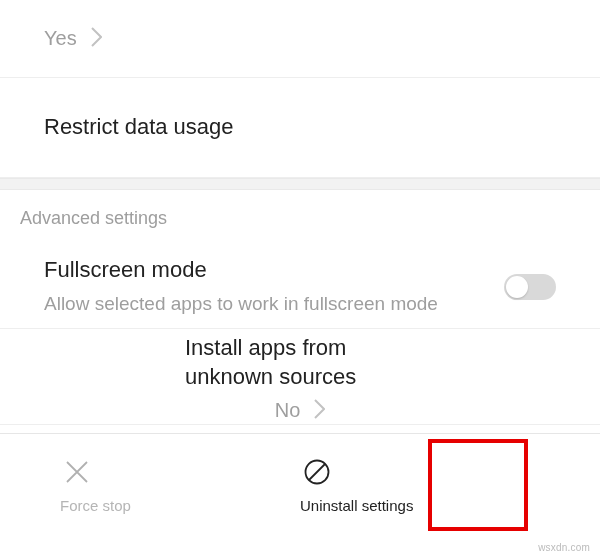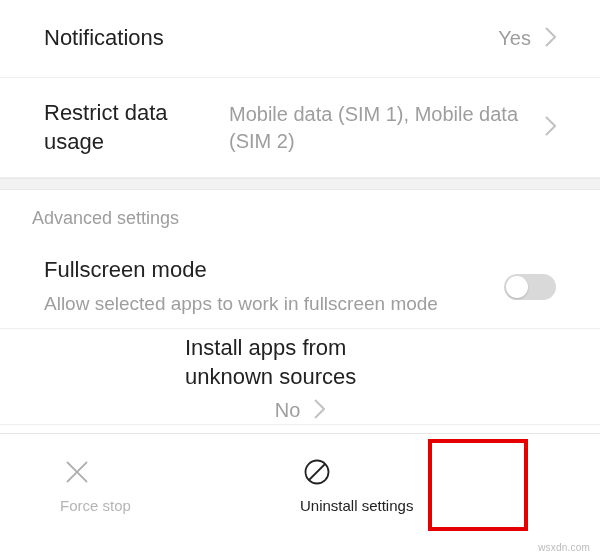--- a/index.html
+++ b/index.html
@@ -18,21 +18,21 @@
     .title { font-size: 22px; color: #222; font-weight: 400; line-height: 1.3; }
     .subtitle { font-size: 19px; color: #9e9e9e; margin-top: 6px; line-height: 1.35; }
     .value { font-size: 20px; color: #9e9e9e; max-width: 310px; line-height: 1.35; }
 
     .chevron { margin-left: 14px; color: #c2c2c2; }
 
     .row-notifications { height: 78px; }
     .row-restrict { height: 100px; }
 
     .section-gap { height: 12px; background: #f2f2f2; border-top: 1px solid #e9e9e9; border-bottom: 1px solid #e9e9e9; }
-    .section-header { padding: 18px 44px 16px 32px; font-size: 18px; color: #9e9e9e; }
+    .section-header { padding: 18px 44px 16px 20px; font-size: 18px; color: #9e9e9e; }
 
     .row-fullscreen { height: 84px; justify-content: space-between; }
     .row-install { height: 96px; flex-direction: column; }
 
     
     .toggle { width: 52px; height: 26px; border-radius: 26px; background: #d9d9d9; position: relative; margin-left: 10px; }
     .toggle-knob { width: 22px; height: 22px; border-radius: 50%; background: #fff; position: absolute; top: 2px; left: 2px; box-shadow: 0 1px 2px rgba(0,0,0,0.18); }
 
     
     .bottom-bar {
@@ -66,44 +66,33 @@
       border: 4px solid #e60000;
       pointer-events: none;
     }
   </style>
 </head>
 <body>
 
 <div class="container">
 
   <div class="row row-notifications">
-    <div class="left">
-      <div class="title">Notifications</div>
-    </div>
     <div class="right">
       <div class="value">Yes</div>
       <span class="chevron">
         <svg width="11" height="20" viewBox="0 0 11 20" fill="none">
             <path d="M1 1 L10 10 L1 19" stroke="currentColor" stroke-width="2" fill="none"></path>
           </svg>
       </span>
     </div>
   </div>
 
   <div class="row row-restrict">
     <div class="left">
       <div class="title">Restrict data usage</div>
-    </div>
-    <div class="right">
-      <div class="value">Mobile data (SIM 1), Mobile data (SIM 2)</div>
-      <span class="chevron">
-        <svg width="11" height="20" viewBox="0 0 11 20" fill="none">
-            <path d="M1 1 L10 10 L1 19" stroke="currentColor" stroke-width="2" fill="none"></path>
-          </svg>
-      </span>
     </div>
   </div>
 
   <div class="section-gap"></div>
 
   <div class="section-header">Advanced settings</div>
 
   <div class="row row-fullscreen">
     <div class="left">
       <div class="title">Fullscreen mode</div>

